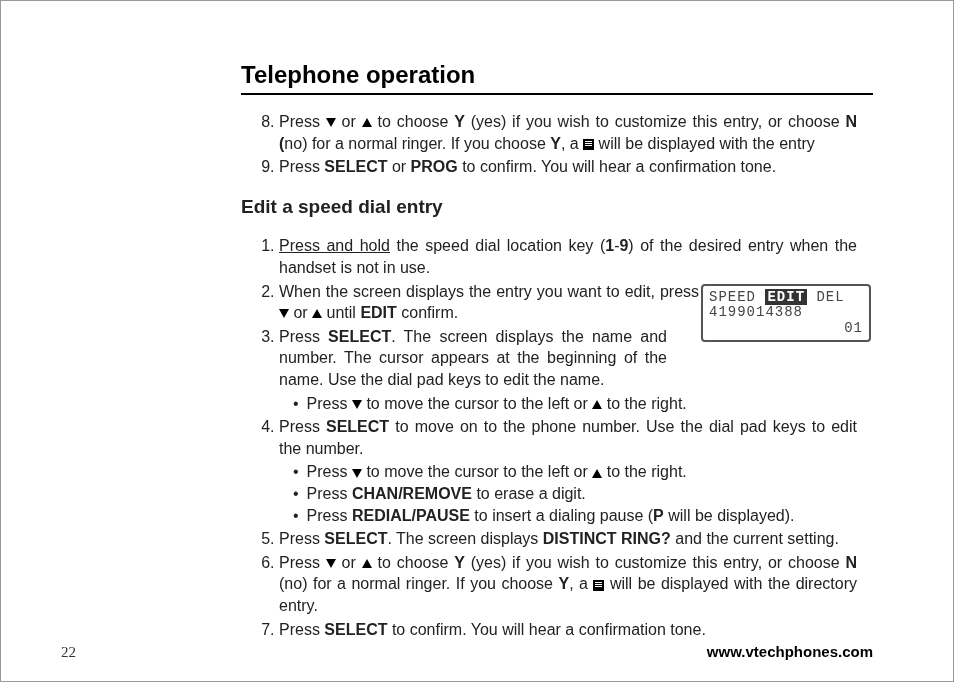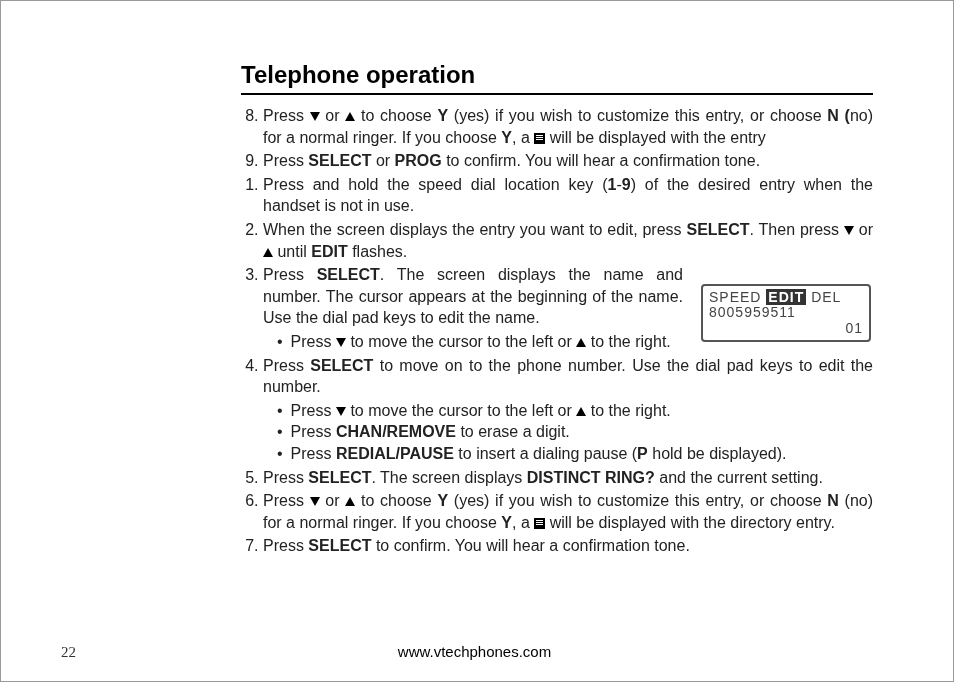--- a/index.html
+++ b/index.html
@@ -30,21 +30,21 @@
   }
   .content {
     margin-left: 180px;
     font-size: 16px;
     line-height: 1.35;
     color: #222;
   }
   ol.main {
     list-style: decimal;
     padding-left: 22px;
-    margin: 0;
+    margin: 16px;
   }
   ol.main > li {
     margin-bottom: 2px;
     text-align: justify;
   }
   h2 {
     font-size: 19px;
     font-weight: bold;
     margin: 10px 0 4px 0;
   }
@@ -79,32 +79,32 @@
     vertical-align: middle;
     position: relative;
   }
   .note-icon::after{
     content:"";
     position:absolute;
     left:2px; top:2px; right:2px;
     border-top:1px solid #fff;
     box-shadow: 0 2px 0 #fff, 0 4px 0 #fff;
   }
-  .underline { }
+  .underline { text-decoration: underline; }
   strong { font-weight: bold; }
 
   .lcd {
     position: absolute;
     right: 82px;
     top: 283px;
     width: 170px;
     height: 58px;
     border: 2px solid #555;
     border-radius: 4px;
-    font-family: Liberation Sans, sans-serif;
+    font-family: Liberation Mono, monospace;
     font-size: 14px;
     line-height: 1.1;
     padding: 4px 6px;
     box-sizing: border-box;
     letter-spacing: 1px;
     color:#444;
     background:#fff;
   }
   .lcd .l1 { white-space: nowrap; }
   .lcd .edit {
@@ -117,21 +117,21 @@
 
   .footer {
     position: absolute;
     bottom: 20px;
     left: 60px;
     right: 80px;
     display: flex;
     align-items: baseline;
   }
   .footer .pg { font-size: 15px; color:#333;font-family:Liberation Serif, serif; }
-  .footer .url { flex: 1; text-align: center; font-weight: normal; font-size: 15px; }
+  .footer .url { flex: 1; text-align: right; font-weight: bold; font-size: 15px; }
 
   .step3 { padding-right: 190px; }
 </style>
 </head>
 <body>
 
 <div class="page">
 
   <h1>Telephone operation</h1>
   <hr class="rule">
@@ -140,61 +140,62 @@
 
     <ol class="main" start="8">
       <li>
         <span>Press </span><span class="tri-down"></span><span> or </span><span class="tri-up"></span><span> to choose </span><strong>Y</strong><span> (yes) if you wish to customize this entry, or choose </span><strong>N</strong><strong> (</strong><span>no) for a normal ringer. If you choose </span><strong>Y</strong><span>, a </span><span class="note-icon"></span><span> will be displayed with the entry</span>
       </li>
       <li>
         <span>Press </span><strong>SELECT</strong><span> or </span><strong>PROG</strong><span> to confirm. You will hear a confirmation tone.</span>
       </li>
     </ol>
 
+    <h2>Edit a speed dial entry</h2>
 
     <ol class="main">
       <li>
         <span class="underline">Press and hold</span><span> the speed dial location key (</span><strong>1</strong><span>-</span><strong>9</strong><span>) of the desired entry when the handset is not in use.</span>
       </li>
       <li>
-        <span>When the screen displays the entry you want to edit, press </span><strong>SELECT</strong><span>. Then press </span><span class="tri-down"></span><span> or </span><span class="tri-up"></span><span> until </span><strong>EDIT</strong><span> flashes.</span>
+        <span>When the screen displays the entry you want to edit, press </span><strong>SELECT</strong><span>. Then press </span><span class="tri-down"></span><span> or </span><span class="tri-up"></span><span> until </span><strong>EDIT</strong><span> confirm.</span>
       </li>
       <li class="step3">
         <span>Press </span><strong>SELECT</strong><span>. The screen displays the name and number. The cursor appears at the beginning of the name. Use the dial pad keys to edit the name.</span>
         <ul class="sub" style="padding-right:0; margin-right:-190px;">
           <li><span>Press </span><span class="tri-down"></span><span> to move the cursor to the left or </span><span class="tri-up"></span><span> to the right.</span></li>
         </ul>
       </li>
       <li>
         <span>Press </span><strong>SELECT</strong><span> to move on to the phone number. Use the dial pad keys to edit the number.</span>
         <ul class="sub">
           <li><span>Press </span><span class="tri-down"></span><span> to move the cursor to the left or </span><span class="tri-up"></span><span> to the right.</span></li>
           <li><span>Press </span><strong>CHAN/REMOVE</strong><span> to erase a digit.</span></li>
-          <li><span>Press </span><strong>REDIAL/PAUSE</strong><span> to insert a dialing pause (</span><strong>P</strong><span> hold be displayed).</span></li>
+          <li><span>Press </span><strong>REDIAL/PAUSE</strong><span> to insert a dialing pause (</span><strong>P</strong><span> will be displayed).</span></li>
         </ul>
       </li>
       <li>
         <span>Press </span><strong>SELECT</strong><span>. The screen displays </span><strong>DISTINCT RING?</strong><span> and the current setting.</span>
       </li>
       <li>
         <span>Press </span><span class="tri-down"></span><span> or </span><span class="tri-up"></span><span> to choose </span><strong>Y</strong><span> (yes) if you wish to customize this entry, or choose </span><strong>N</strong><span> (no) for a normal ringer. If you choose </span><strong>Y</strong><span>, a </span><span class="note-icon"></span><span> will be displayed with the directory entry.</span>
       </li>
       <li>
         <span>Press </span><strong>SELECT</strong><span> to confirm. You will hear a confirmation tone.</span>
       </li>
     </ol>
   </div>
 
   <div class="lcd">
     <div class="l1">
       <span>SPEED</span>
       <span class="edit">EDIT</span>
       <span>DEL</span>
     </div>
-    <div class="l2">8005959511</div>
+    <div class="l2">4199014388</div>
     <div class="l3">01</div>
   </div>
 
   <div class="footer">
     <span class="pg">22</span>
     <span class="url">www.vtechphones.com</span>
   </div>
 
 </div>
 

